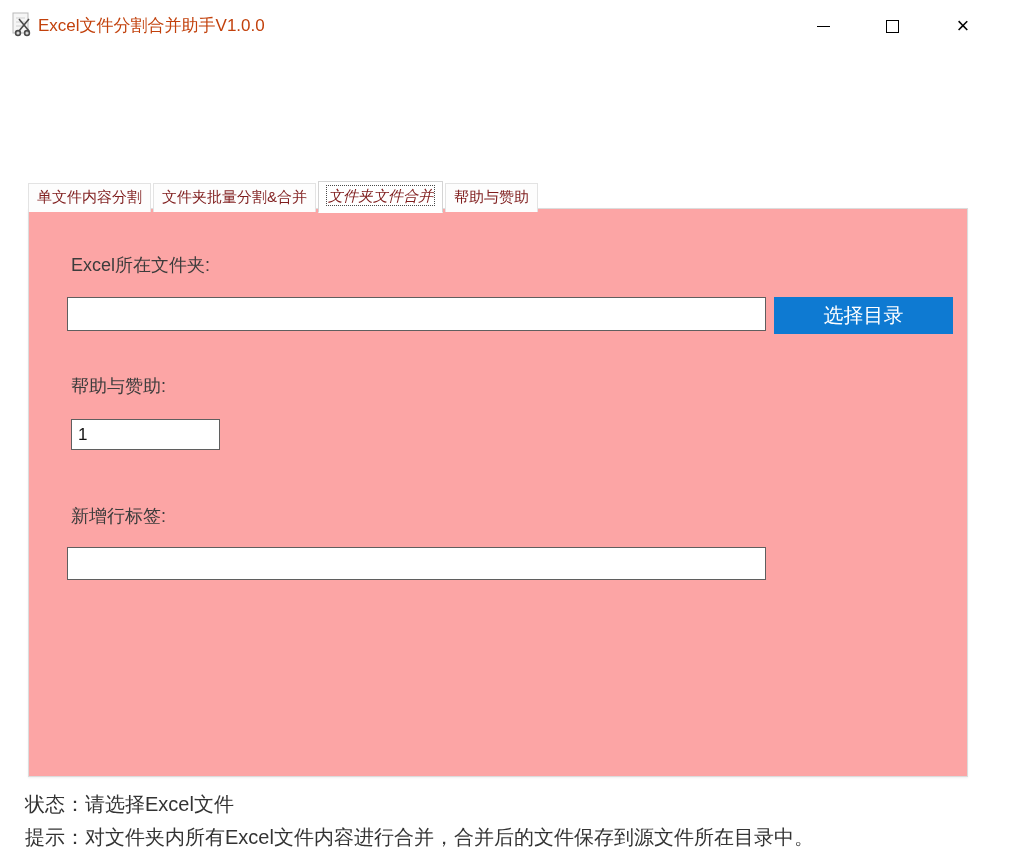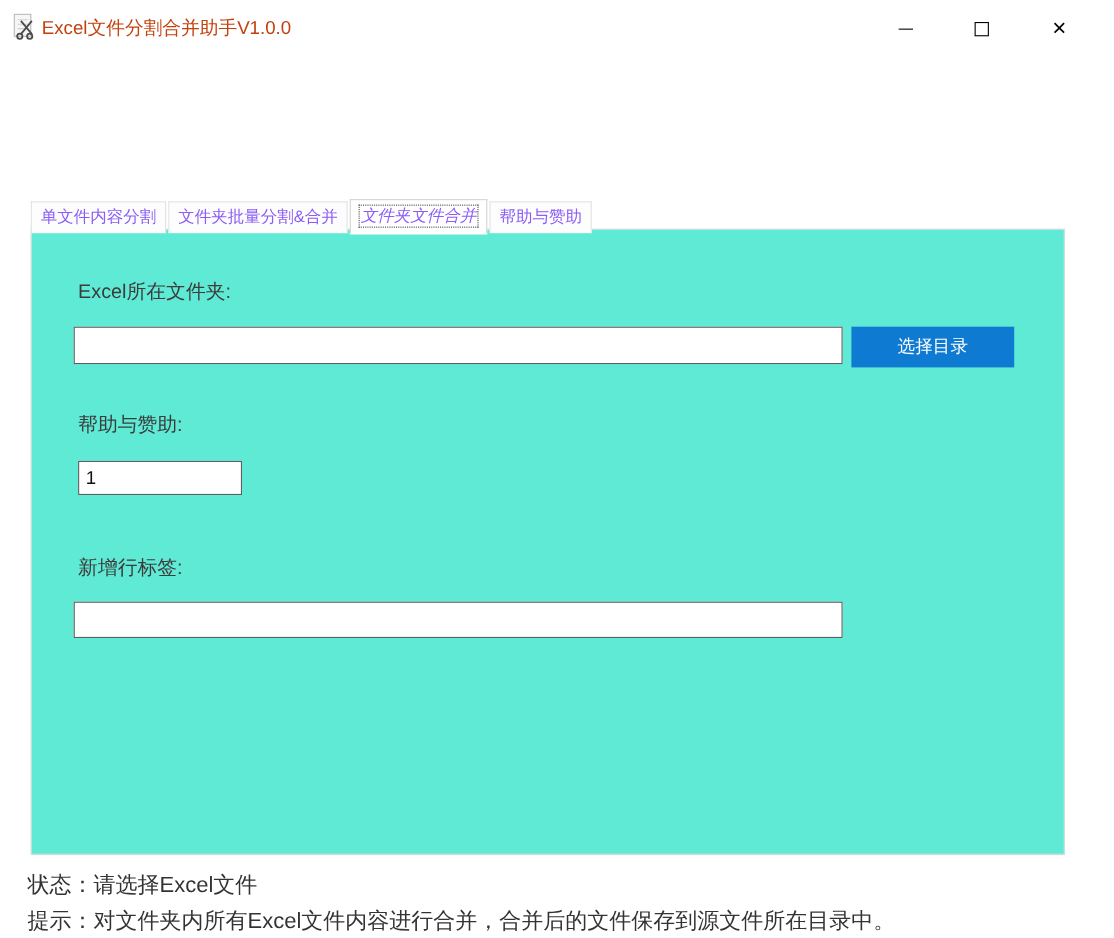--- a/index.html
+++ b/index.html
@@ -30,21 +30,21 @@
   .max-glyph { width:13px; height:13px; border:1px solid #000; display:block; }
   .close-glyph { font-size:22px; font-weight:300; color:#000; line-height:1; }
 
   
   .tabstrip {
     position:absolute; left:28px; top:181px;
     display:flex; align-items:flex-end; z-index:2;
   }
   .tab {
     position:relative;
-    font-size:15px; color:#8b5cf6;
+    font-size:15px; color:#7f1d1d;
     padding:4px 8px 5px 8px;
     border:1px solid #e3e3e3;
     border-bottom:none;
     background:#fdfdfd;
     margin-right:2px;
     white-space:nowrap;
   }
   .tab.selected {
     background:#ffffff;
     border:1px solid #d4d4d4;
@@ -56,21 +56,21 @@
   .tab.selected .tab-inner {
     outline:1px dotted #4a4a4a;
     outline-offset:1px;
     font-style:italic;
   }
 
   
   .panel {
     position:absolute; left:28px; top:208px;
     width:940px; height:569px;
-    background:#5eead4;
+    background:#fca5a5;
     border:1px solid #dcdcdc;
     box-shadow:0 1px 2px rgba(0,0,0,0.06);
     z-index:1;
   }
   .field-label {
     position:absolute; left:42px;
     font-size:18px; color:#3c3c3c; white-space:nowrap;
   }
   .lbl-folder { top:44px; }
   .lbl-titlerow { top:165px; }
@@ -84,23 +84,23 @@
     padding:0 6px;
     outline:none;
     font-family:"Liberation Sans","DejaVu Sans",sans-serif;
   }
   .txt-folder { left:38px; top:88px;  width:699px; height:34px; }
   .txt-titlerow { left:42px; top:210px; width:149px; height:31px; }
   .txt-newtag { left:38px; top:338px; width:699px; height:33px; }
 
   .btn-choose {
     position:absolute; left:745px; top:88px;
-    width:148px; height:37px;
+    width:179px; height:37px;
     background:#0e7ad2; color:#ffffff;
-    border:none; font-size:16px;
+    border:none; font-size:20px;
     font-family:Liberation Sans, sans-serif;
     cursor:pointer;
   }
   .btn-start {
     position:absolute; left:35px; top:478px;
     width:872px; height:49px;
     background:#0d9488; color:#ffffff;
     border:none; font-size:20px;
     font-family:"Liberation Sans","DejaVu Sans",sans-serif;
     cursor:pointer;

